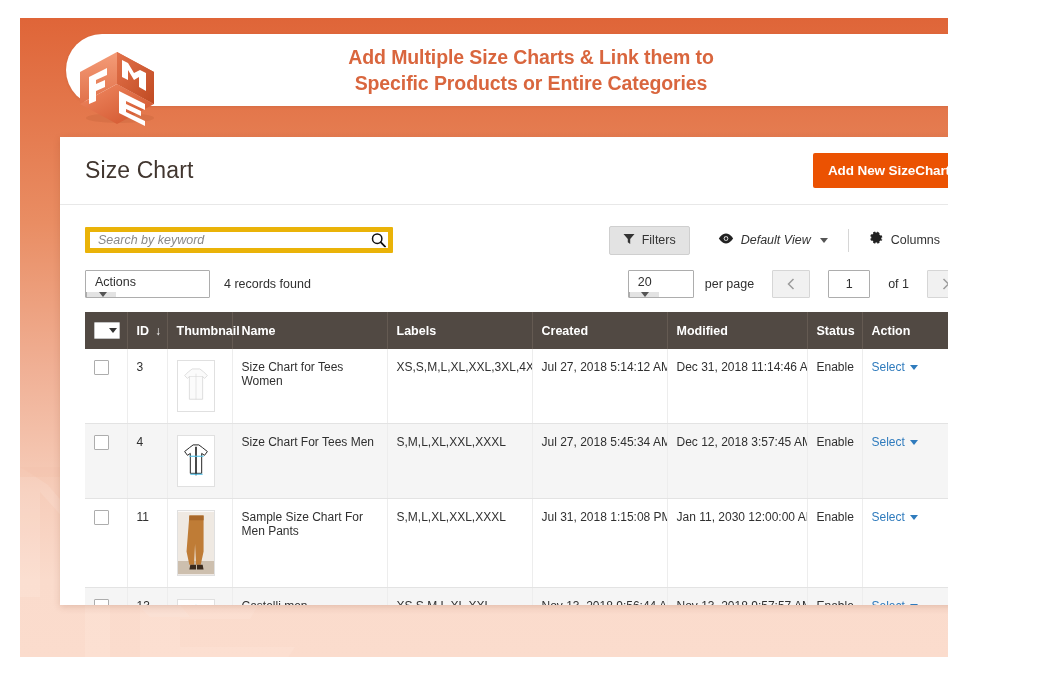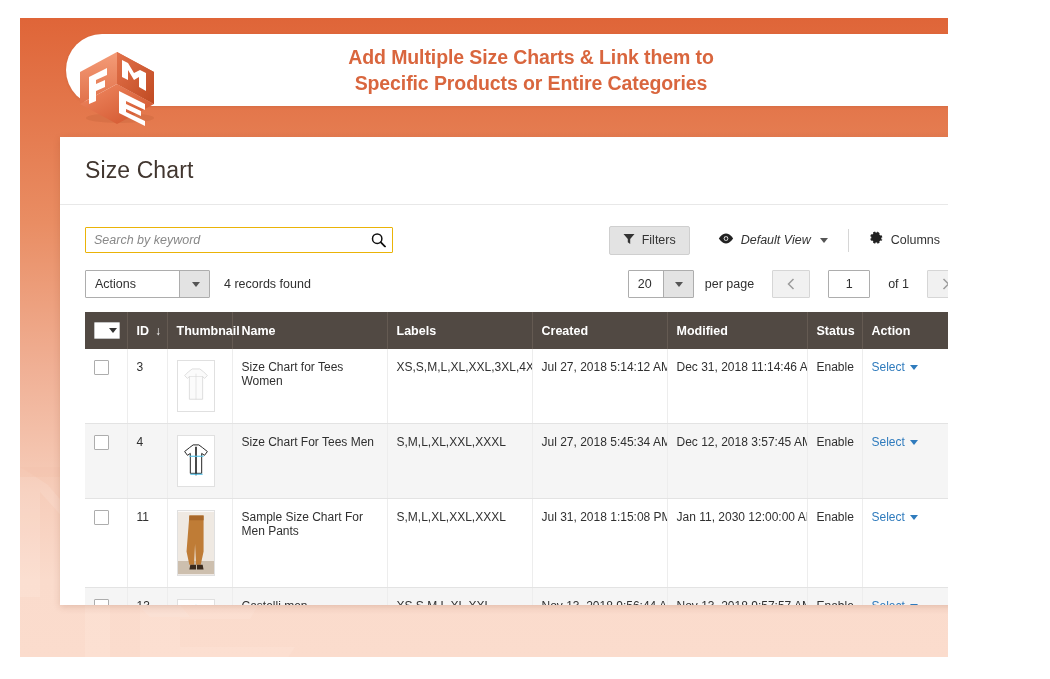--- a/index.html
+++ b/index.html
@@ -123,21 +123,21 @@
     justify-content: space-between;
     padding-top: 20px;
   }
   .search-wrap {
     position: relative;
     width: 308px;
   }
   .search-input {
     width: 100%;
     height: 26px;
-    border: 1px solid #eab308;
+    border: 5px solid #eab308;
     background: #fff;
     font-family: "Liberation Sans", sans-serif;
     font-size: 12.5px;
     font-style: italic;
     color: #303030;
     padding: 0 30px 0 8px;
     outline: none;
     border-radius: 1px;
   }
   .search-input::placeholder { color: #888; font-style: italic; opacity: 1; }
@@ -190,20 +190,21 @@
   }
   .left-acts { display: flex; align-items: center; gap: 14px; }
   .select-box {
     display: flex;
     align-items: stretch;
     border: 1px solid #adadad;
     border-radius: 1px;
     background: #fff;
     height: 28px;
     width: 125px;
+    flex-direction: column;
   }
   .select-box .val {
     flex: 1;
     display: flex; align-items: center;
     padding-left: 9px;
     font-size: 12.5px;
     color: #303030;
   }
   .select-box .arrow {
     width: 30px;
@@ -373,20 +374,21 @@
           <path d="M53 45 L79 58 L79 64 L60 55 L60 58 L75 65 L75 70 L60 63 L60 66 L79 75 L79 80 L53 67 Z"></path>
         </g>
       </svg>
     </div>
 
     <div class="panel">
       <div class="panel-inner">
 
         <div class="page-head">
           <div class="page-title">Size Chart</div>
+          <button class="btn-primary">Add New SizeChart</button>
         </div>
 
         <div class="toolbar-1">
           <div class="search-wrap">
             <input class="search-input" type="text" placeholder="Search by keyword" style="">
             <span class="search-icon">
               <svg viewBox="0 0 16 16" xmlns="http://www.w3.org/2000/svg">
                 <circle cx="6.6" cy="6.6" r="5" fill="none" stroke="#111" stroke-width="1.6"></circle>
                 <line x1="10.3" y1="10.3" x2="15" y2="15" stroke="#111" stroke-width="1.9" stroke-linecap="round"></line>
               </svg>

